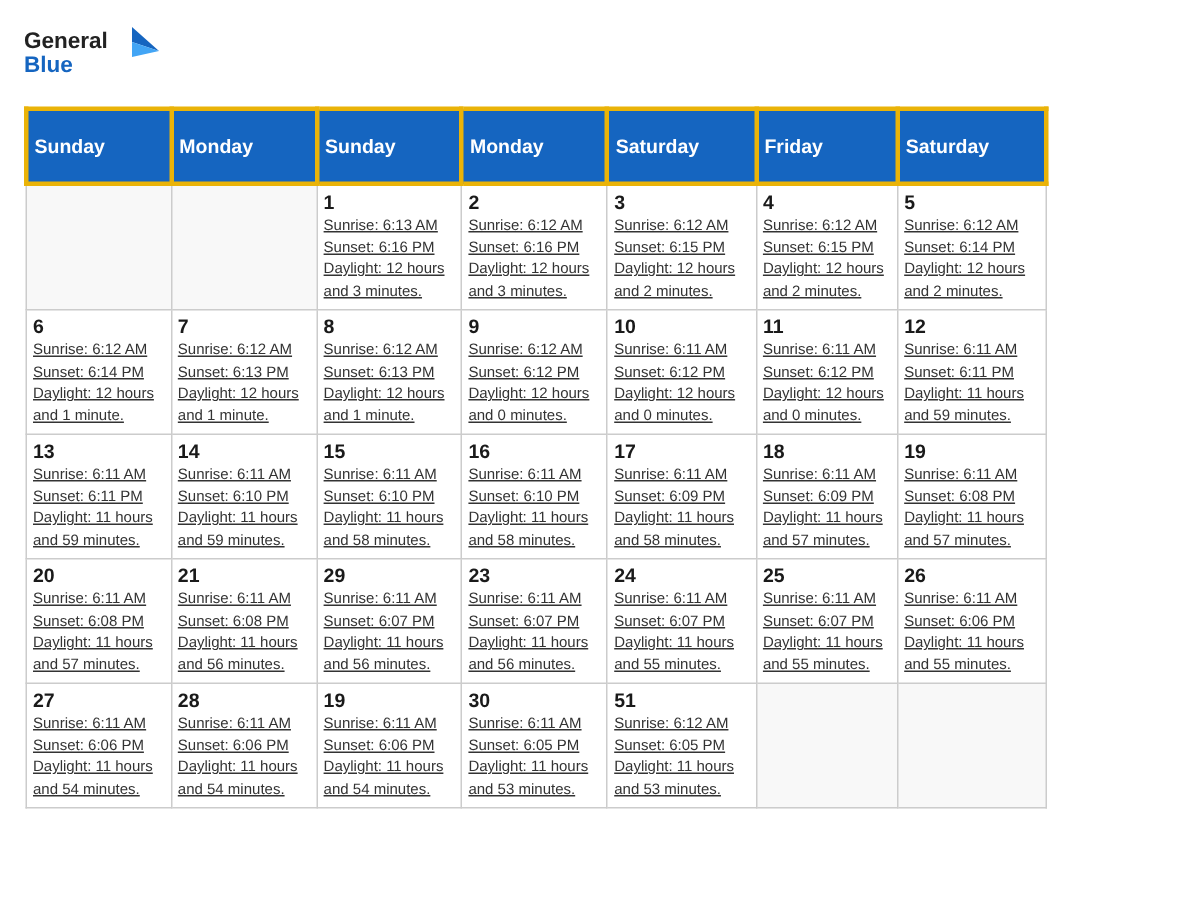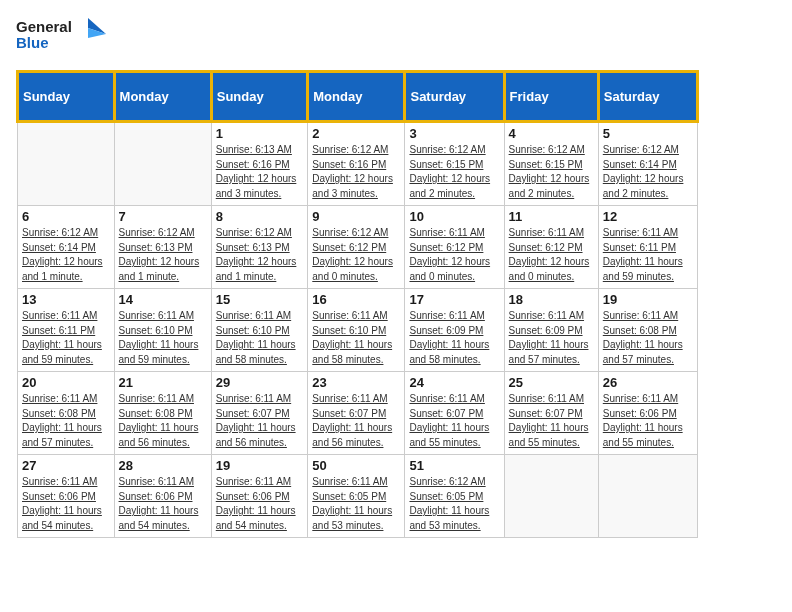--- a/index.html
+++ b/index.html
@@ -236,21 +236,21 @@
           </td>
           <td>
             <span class="day-num">28</span>
             <div class="day-info">Sunrise: 6:11 AM<br>Sunset: 6:06 PM<br>Daylight: 11 hours and 54 minutes.</div>
           </td>
           <td>
             <span class="day-num">19</span>
             <div class="day-info">Sunrise: 6:11 AM<br>Sunset: 6:06 PM<br>Daylight: 11 hours and 54 minutes.</div>
           </td>
           <td>
-            <span class="day-num">50</span>
+            <span class="day-num">30</span>
             <div class="day-info">Sunrise: 6:11 AM<br>Sunset: 6:05 PM<br>Daylight: 11 hours and 53 minutes.</div>
           </td>
           <td>
             <span class="day-num">51</span>
             <div class="day-info">Sunrise: 6:12 AM<br>Sunset: 6:05 PM<br>Daylight: 11 hours and 53 minutes.</div>
           </td>
           <td class="empty"></td>
           <td class="empty"></td>
         </tr>
       </tbody>

